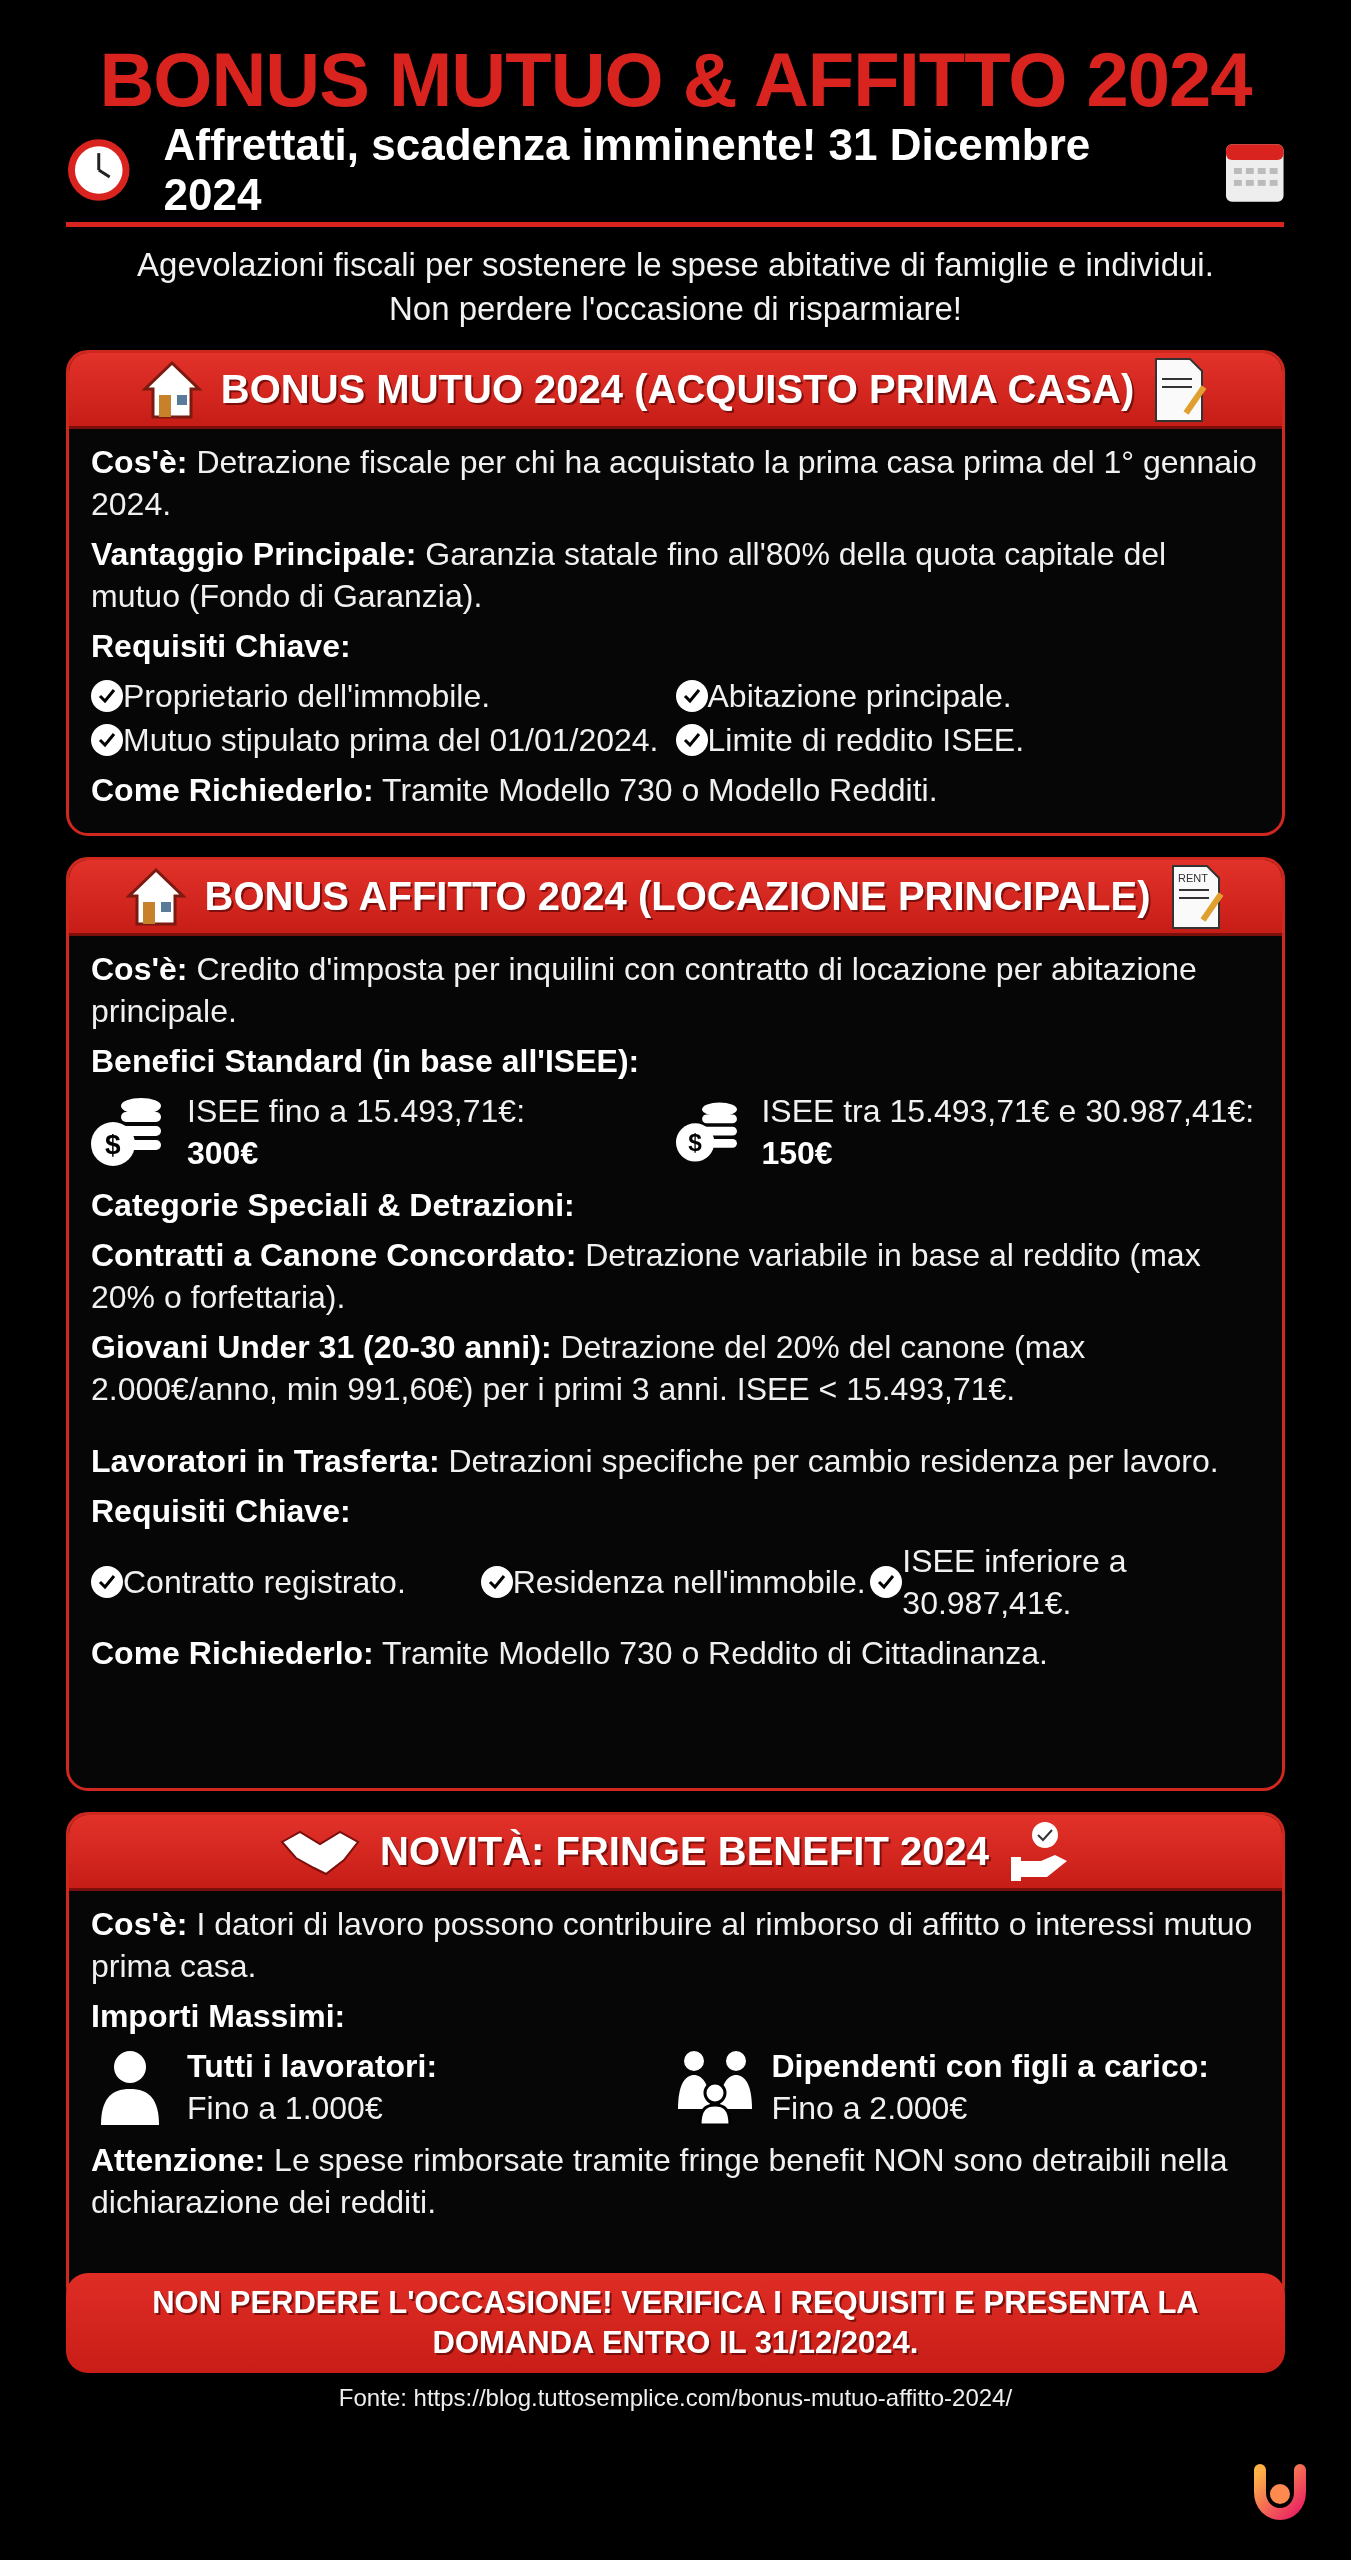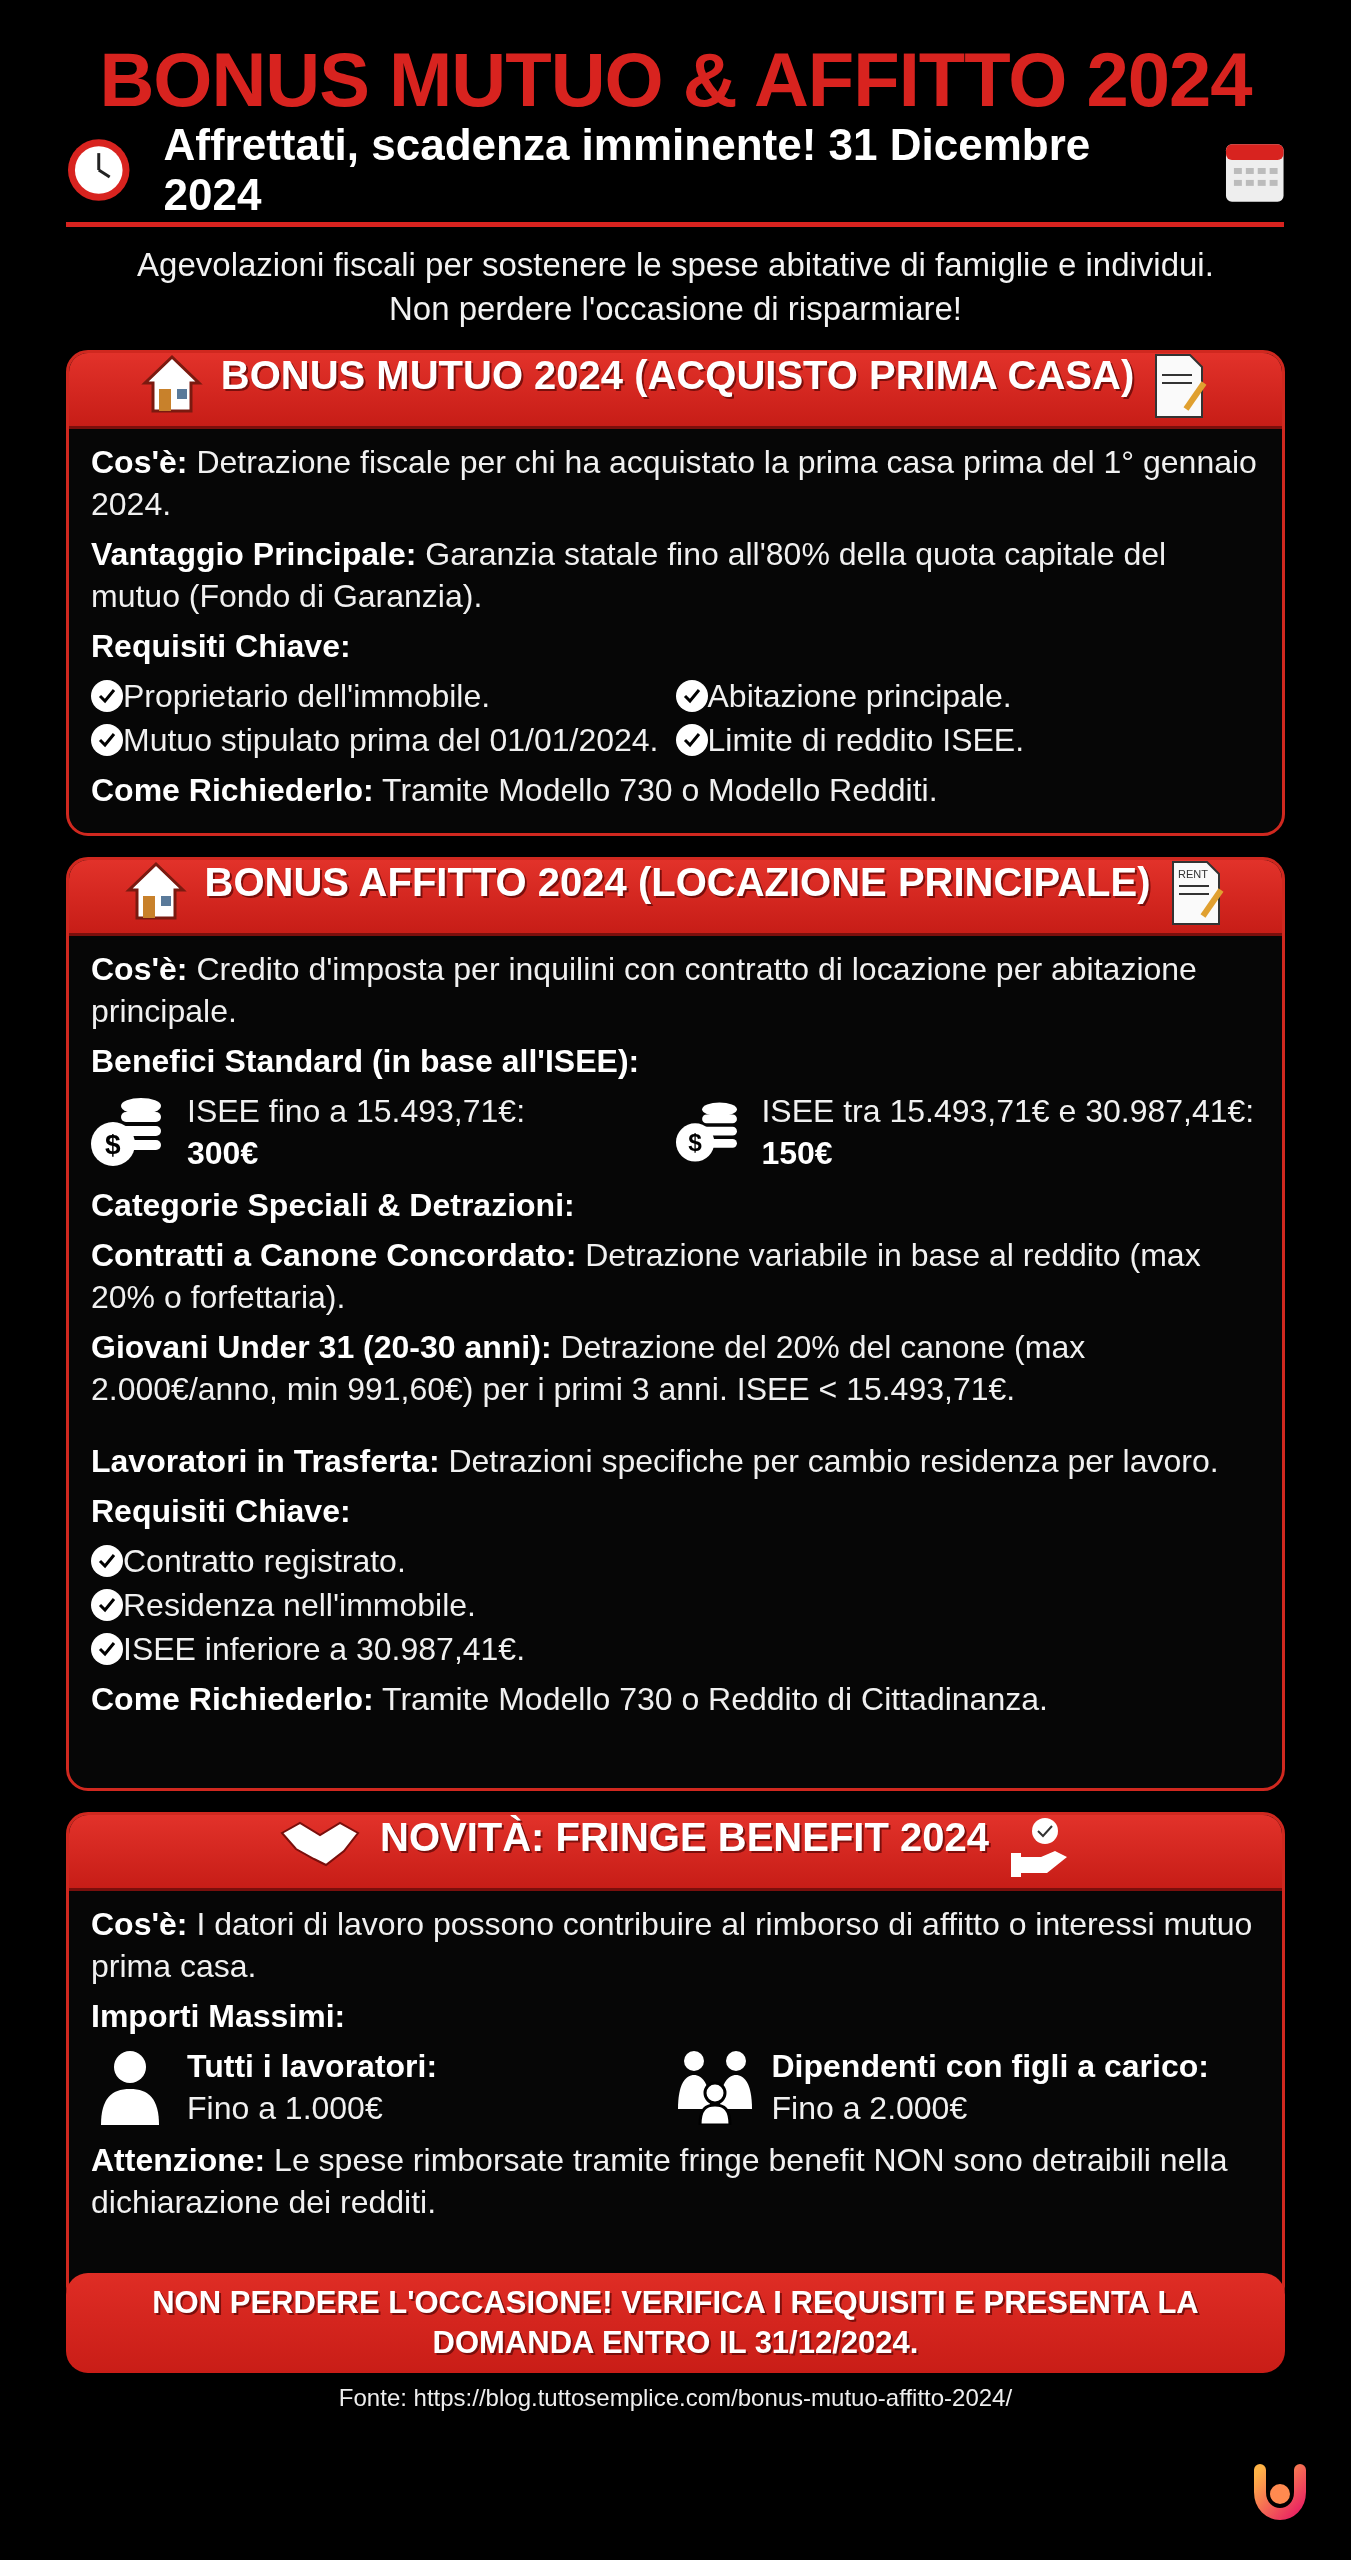--- a/index.html
+++ b/index.html
@@ -22,32 +22,32 @@
   .intro {
     position: absolute; left: 40px; top: 243px; width: 1271px; text-align: center;
     font-size: 33px; line-height: 44px; color: #f2f2f2;
   }
   .card {
     position: absolute; left: 66px; width: 1219px;
     border: 3px solid #d0281f; border-radius: 22px; background: #060606; overflow: hidden;
   }
   .card-head {
     height: 76px; background: linear-gradient(#e2322a, #c71d17);
-    display: flex; justify-content: center; gap: 18px;
+    display: flex; align-items: center; justify-content: center; gap: 18px;
     border-bottom: 3px solid #7a0f0c;
   }
   .card-head .htxt {
     font-size: 40px; font-weight: 700; color: #fff;
     text-shadow: 2px 2px 0 #7a0f0c;
   }
   .card-body { padding: 12px 22px 0 22px; }
   .p { font-size: 32px; line-height: 42px; color: #f0f0f0; margin-bottom: 8px; }
   .b { font-weight: 700; color: #fff; }
   .checks { display: grid; grid-template-columns: 1fr 1fr; row-gap: 2px; margin-bottom: 8px; }
-  .checks.single { grid-template-columns: 1fr; }
+  .checks.single { grid-template-columns: 1fr 1fr 1fr; }
   .chk { display: flex; align-items: center; font-size: 32px; line-height: 42px; color: #f0f0f0; }
   .chk-icon {
     width: 32px; height: 32px; border-radius: 50%; background: #fff;
     display: flex; align-items: center; justify-content: center; flex: none;
   }
   .benefits { display: flex; margin: 6px 0 10px 0; }
   .benefit { flex: 1; display: flex; align-items: center; gap: 18px; }
   .benefit .btxt { font-size: 32px; line-height: 42px; color: #f0f0f0; }
   .cta {
     position: absolute; left: 66px; top: 2273px; width: 1219px; height: 100px;

